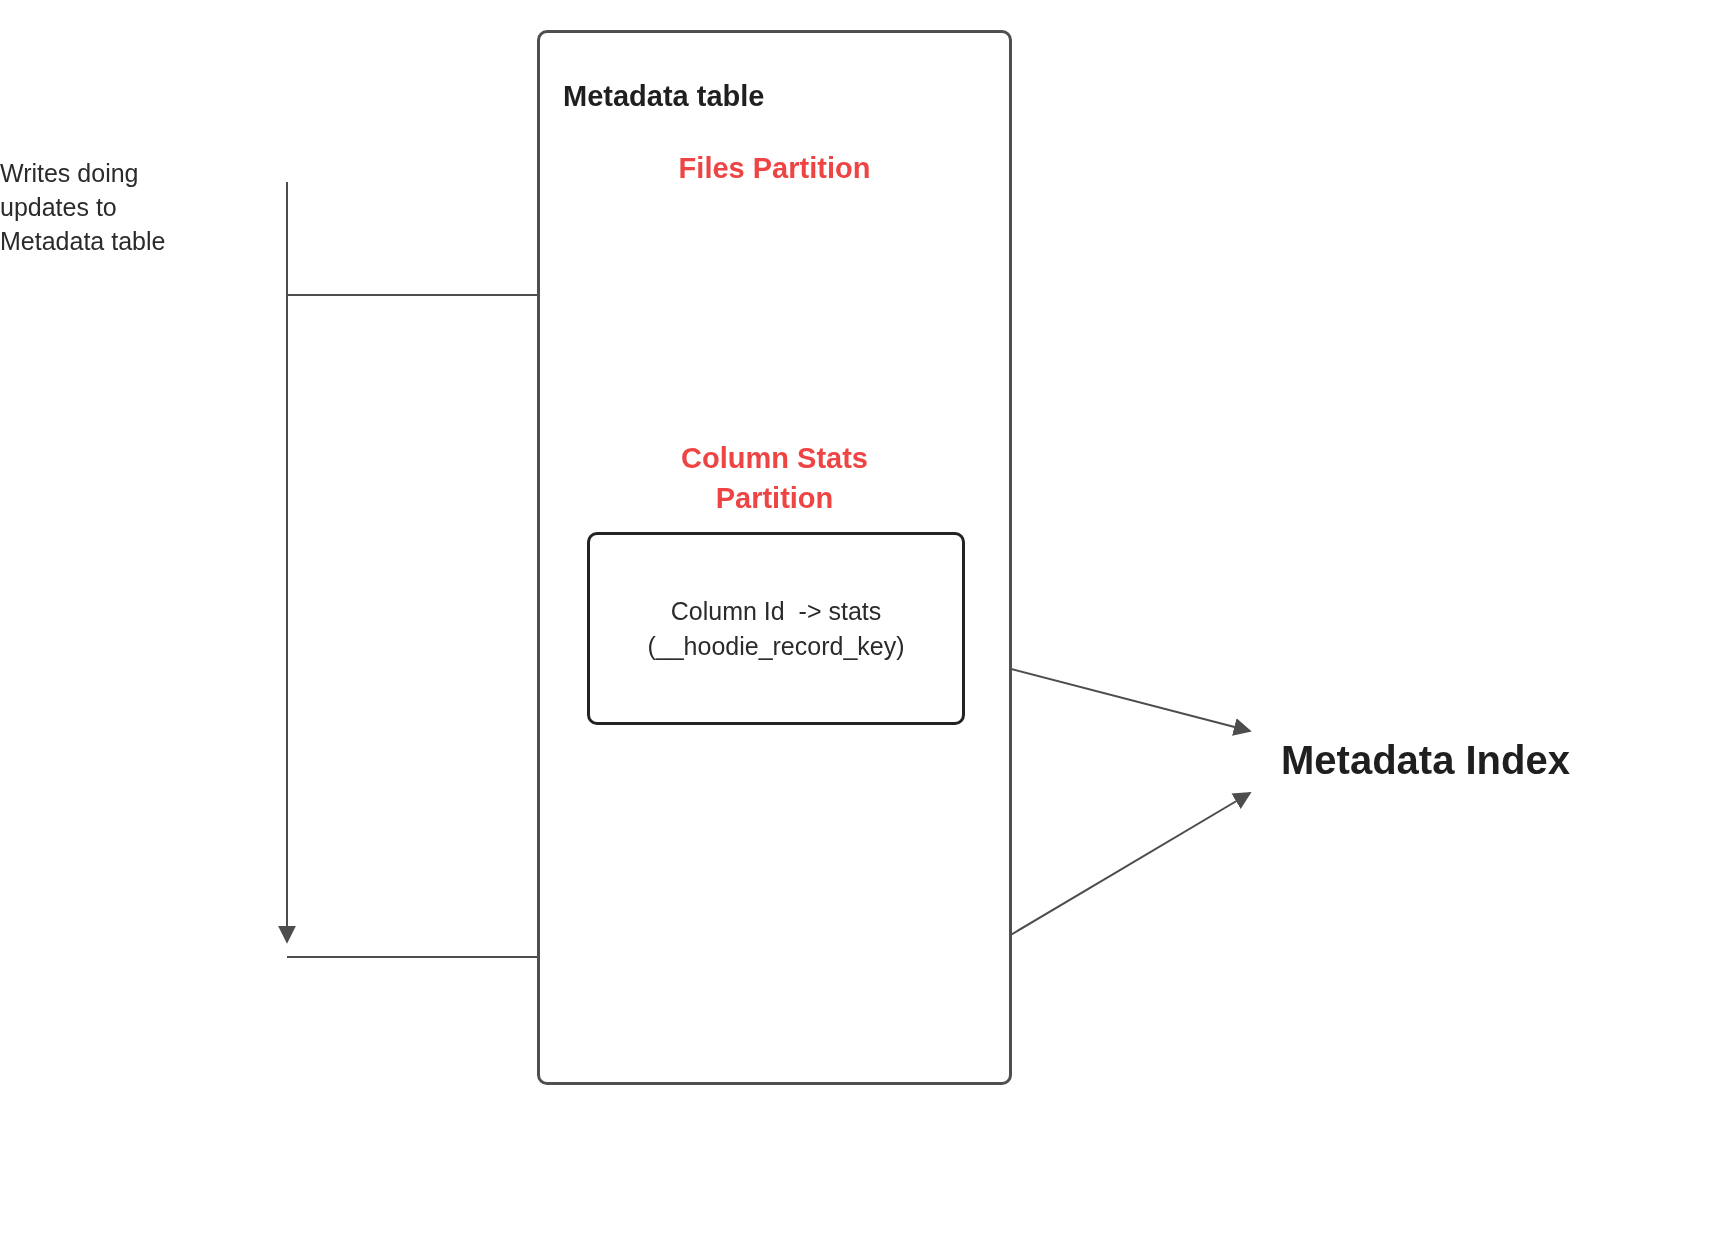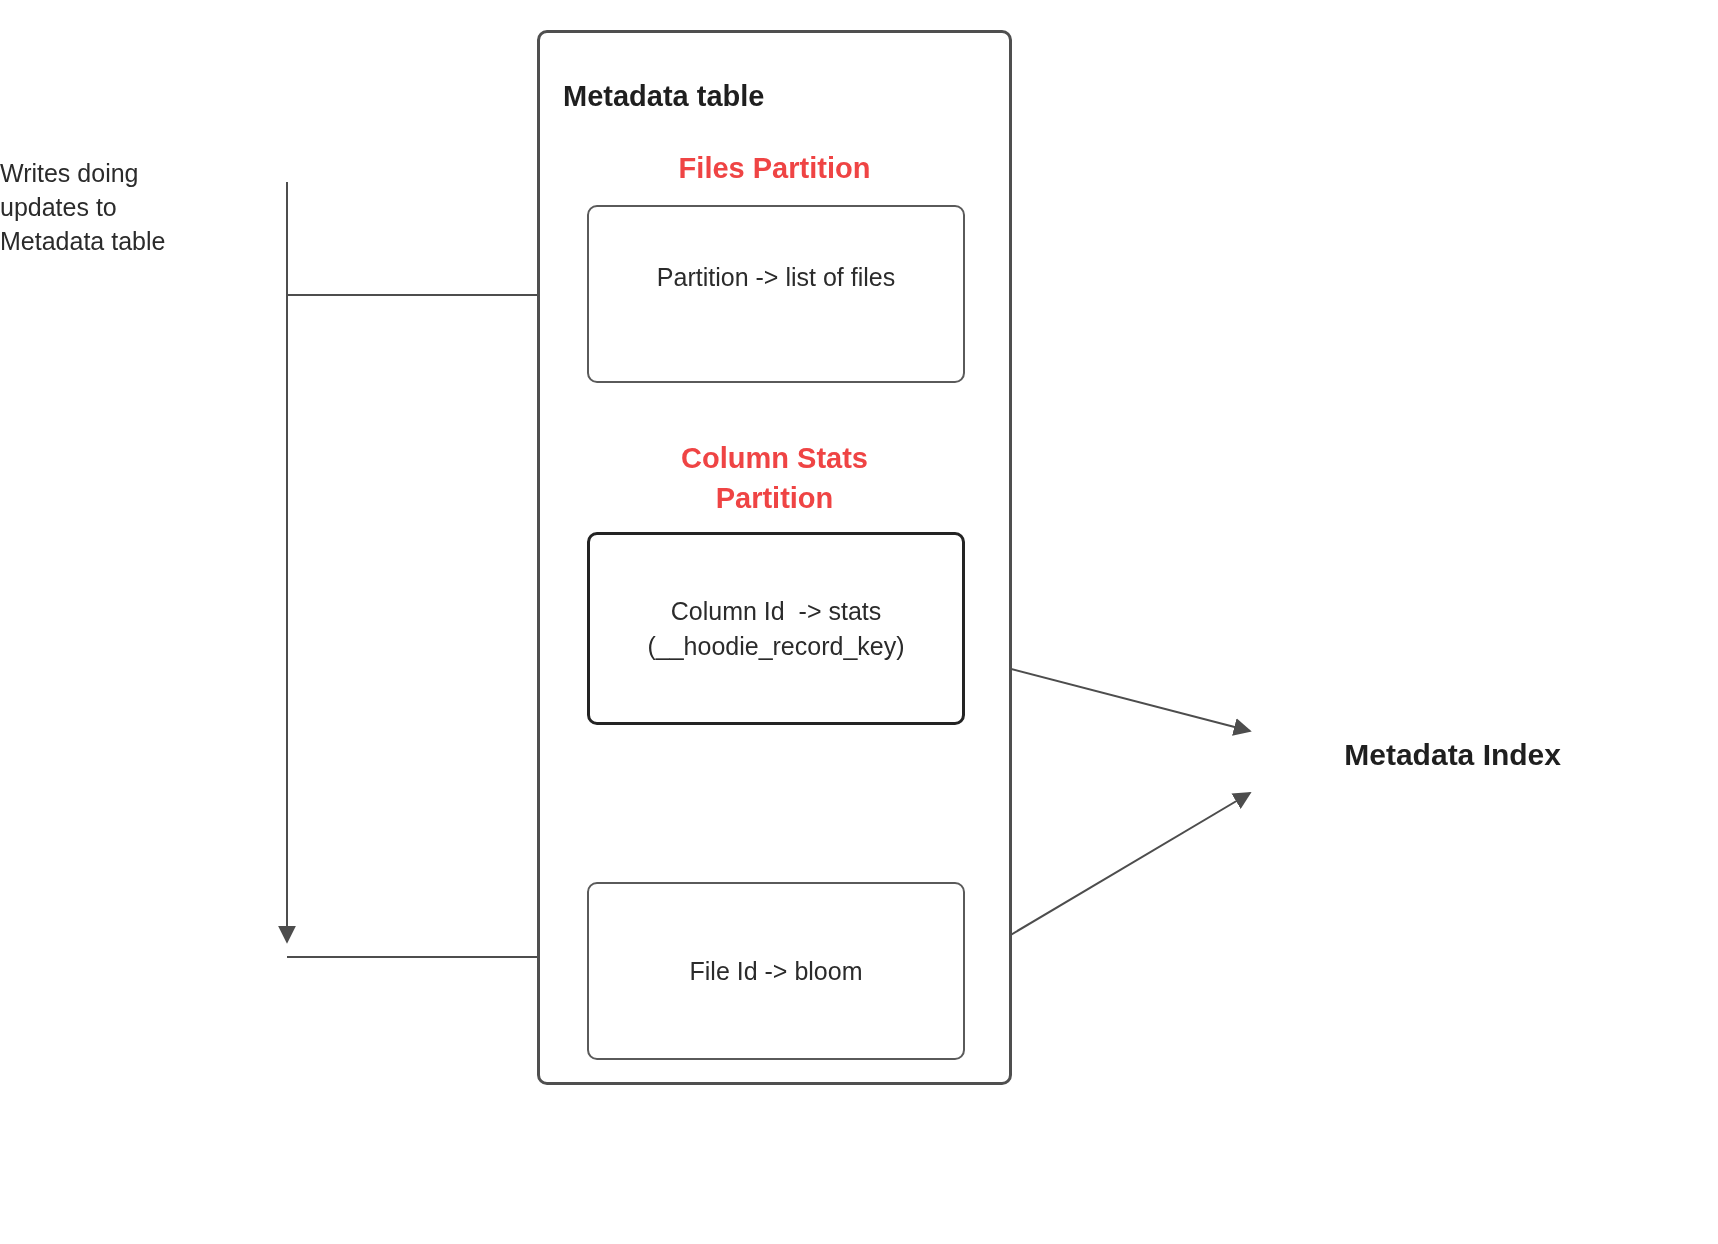--- a/index.html
+++ b/index.html
@@ -81,21 +81,21 @@
     font-size: 25px;
     color: #2b2b2b;
     line-height: 1.36;
     white-space: pre-line;
   }
   .metadata-index-title {
     position: absolute;
     left: 1281px; top: 738px;
     width: 280px;
     text-align: right;
-    font-size: 30px;
+    font-size: 40px;
     font-weight: bold;
     color: #1f1f1f;
     white-space: nowrap;
   }
   .metadata-index-note {
     position: absolute;
     left: 1296px; top: 814px;
     width: 248px;
     text-align: center;
     font-size: 25px;
@@ -128,30 +128,24 @@
   </svg>
 
   <div class="left-note">Writes doing
 updates to
 Metadata table</div>
 
   <div class="metadata-table-container"></div>
   <div class="container-title">Metadata table</div>
 
   <div class="partition-heading heading-files">Files Partition</div>
-  <div class="partition-box box-files">
-    <div class="box-text">Partition -&gt; list of files</div>
-  </div>
 
   <div class="partition-heading heading-column-stats">Column Stats
 Partition</div>
   <div class="partition-box box-column">
     <div class="box-text">Column Id  -&gt; stats
 (__hoodie_record_key)</div>
   </div>
 
-  <div class="partition-box box-bloom">
-    <div class="box-text">File Id -&gt; bloom</div>
-  </div>
 
   <div class="metadata-index-title">Metadata Index</div>
 
 </div>
 
 </body></html>

